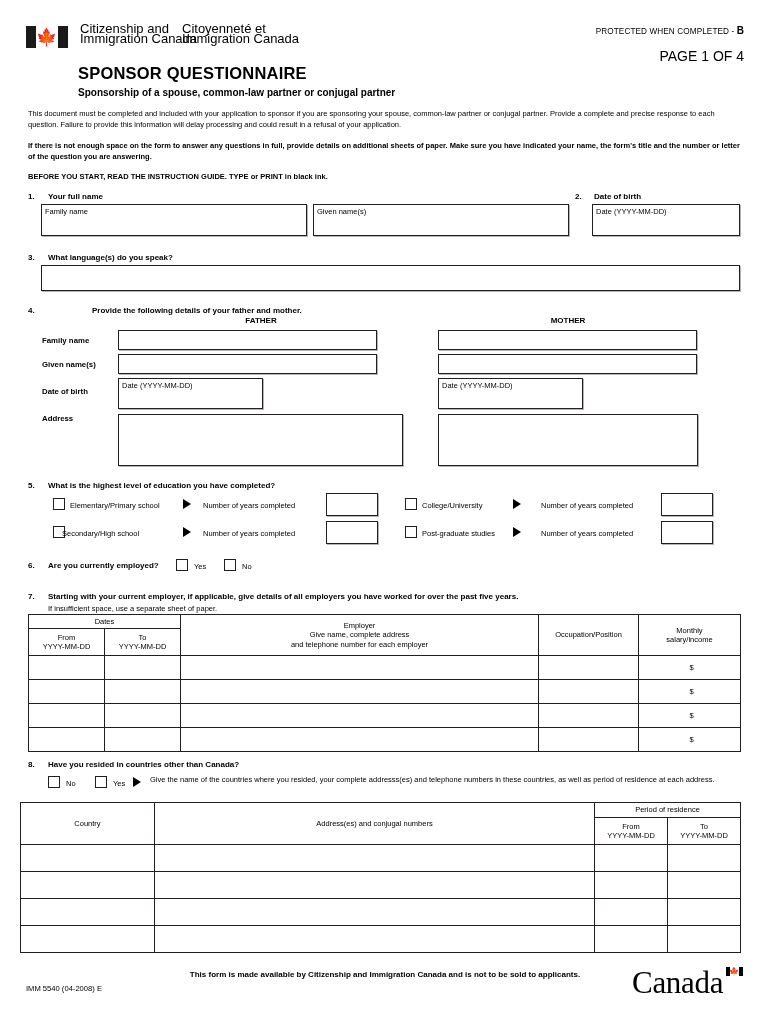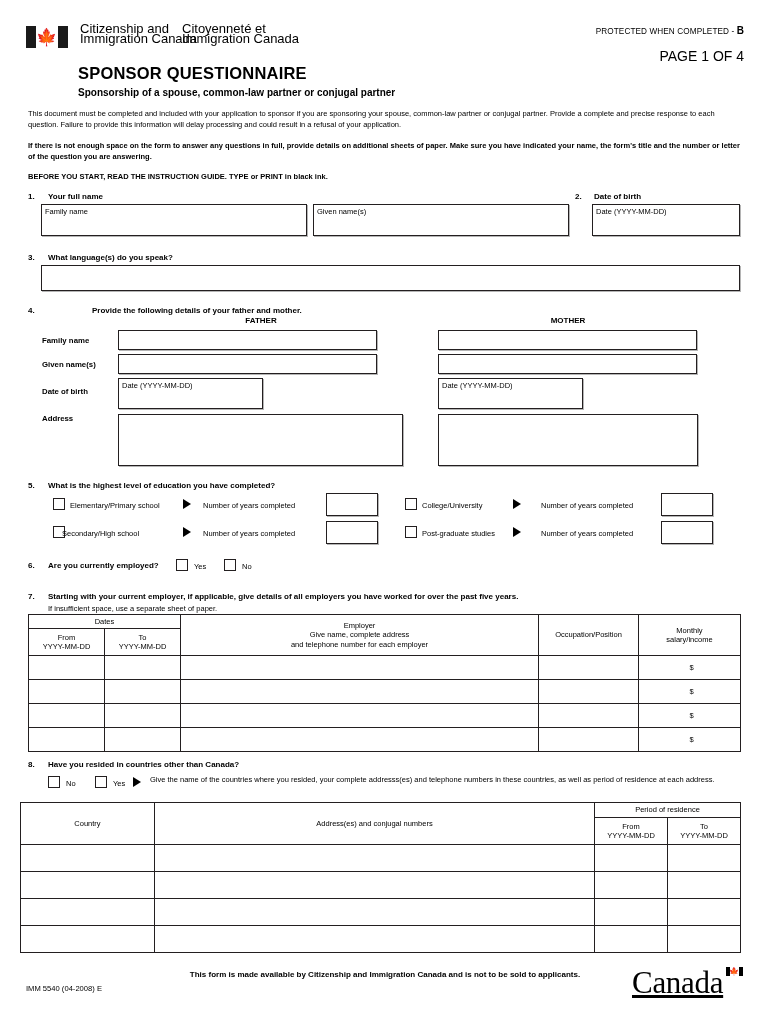--- a/index.html
+++ b/index.html
@@ -208,21 +208,20 @@
     position: absolute;
     right: 26px; top: 966px;
     width: 112px; height: 36px;
   }
   .wordmark .word {
     font-family: "Liberation Serif", serif;
     font-size: 31px;
     line-height: 34px;
     letter-spacing: -.3px;
     color: #000;
-    text-decoration: underline;
   }
   .wordmark .wmflag {
     position: absolute;
     right: 1px; top: 1px;
     width: 17px; height: 9px;
     display: flex;
     align-items: stretch;
   }
   .wordmark .wmflag .bar { width: 4.5px; background: #000; }
   .wordmark .wmflag .mid {

